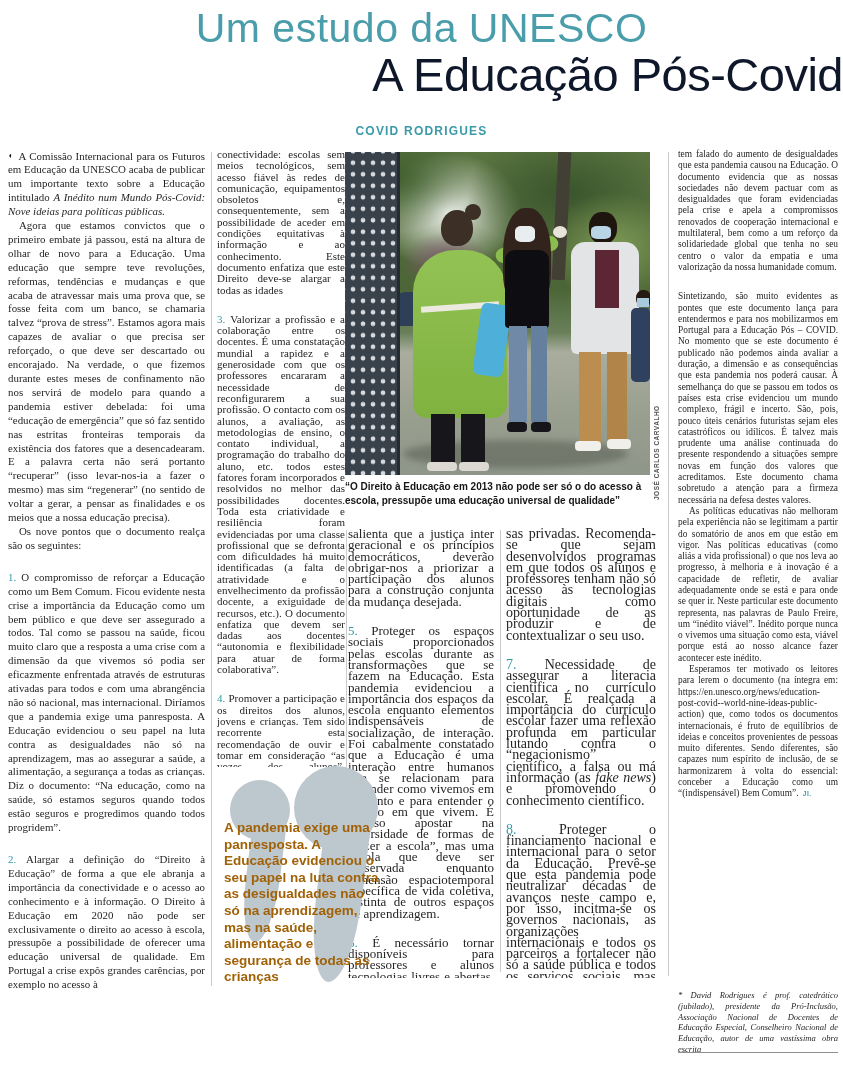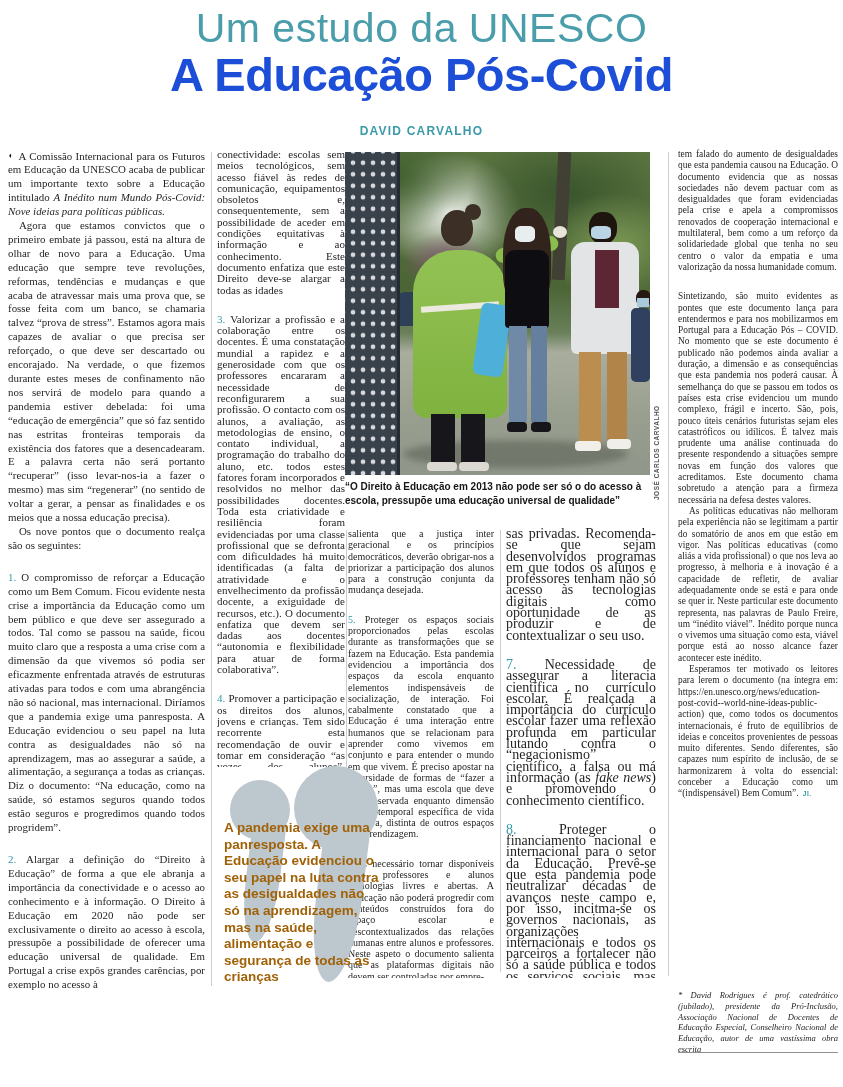--- a/index.html
+++ b/index.html
@@ -2,29 +2,29 @@
 <html lang="pt"><head>
 <meta charset="utf-8">
 <style>
   html,body{margin:0;padding:0;background:#ffffff;}
   .page{position:relative;width:843px;height:1087px;background:#fff;overflow:hidden;
         font-family:"Liberation Serif",serif;color:#1f1f1f;}
   
   .header{position:absolute;top:0;left:0;width:100%;text-align:center;}
   .kicker{margin-top:6px;font-family:"Liberation Sans",sans-serif;font-weight:400;
           font-size:41px;line-height:44px;color:#4a9daa;letter-spacing:.5px;}
-  .title{font-family:"Liberation Sans",sans-serif;font-weight:700;font-size:47px;
-         line-height:50px;color:#1d4ed8;letter-spacing:-.5px;}
+  .title{font-family:"Liberation Sans",sans-serif;font-weight:400;font-size:47px;
+         line-height:50px;color:#0f172a;letter-spacing:-.5px;text-align:right;}
   .author{margin-top:24px;font-family:"Liberation Sans",sans-serif;font-weight:700;
           font-size:12px;color:#3a9aa8;letter-spacing:1.2px;}
   
   .col{position:absolute;text-align:justify;overflow:hidden;hyphens:auto;-webkit-hyphens:auto;}
   .c1{left:8px;top:149px;width:197px;height:842px;font-size:10.9px;line-height:13.9px;}
   .c2{left:217px;top:149px;width:128px;height:618px;font-size:11px;line-height:11.3px;}
-  .c3{left:348px;top:528px;width:146px;height:450px;font-size:10px;line-height:11.3px;}
+  .c3{left:348px;top:528px;width:146px;height:450px;font-size:13px;line-height:11.3px;}
   .c4{left:506px;top:528px;width:150px;height:450px;font-size:14px;line-height:11.3px;}
   .c5{left:678px;top:149px;width:160px;height:838px;font-size:9.4px;line-height:11.3px;}
   .col p{margin:0;}
   .col p.gap{margin-top:18px;}
   .col p.ind{text-indent:11px;}
   .pnum{color:#2f9aa8;}
   .it{font-style:italic;}
   .leadmark{color:#111;font-size:8px;vertical-align:1.5px;margin-right:3px;}
   .endmark{color:#2f9aa8;font-weight:bold;font-family:"Liberation Sans",sans-serif;
            font-size:6.5px;letter-spacing:.5px;margin-left:2px;}
@@ -111,21 +111,21 @@
              border-radius:0 0 100% 100%/0 0 100% 100%;transform:skewX(-7deg);}
 </style>
 </head>
 <body>
 
 <div class="page">
 
   <div class="header">
     <div class="kicker">Um estudo da UNESCO</div>
     <div class="title">A Educação Pós-Covid</div>
-    <div class="author">DAVID CARVALHO</div>
+    <div class="author">COVID RODRIGUES</div>
   </div>
 
   <div class="vdiv d1"></div>
   <div class="vdiv d2"></div>
   <div class="vdiv d3"></div>
   <div class="vdiv d4"></div>
 
   <div class="col c1">
       <p class=""><span class="leadmark">◖ </span><span>A Comissão Internacional para os Futuros em Educação da UNESCO acaba de publicar um importante texto sobre a Educação intitulado </span><span class="it">A Inédito num Mundo Pós-Covid: Nove ideias para políticas públicas.</span></p>
       <p class="ind"><span>Agora que estamos convictos que o primeiro embate já passou, está na altura de olhar de novo para a Educação. Uma educação que sempre teve revoluções, reformas, tendências e mudanças e que acaba de atravessar mais uma prova que, se fosse feita com um banco, se chamaria talvez “prova de stress”. Estamos agora mais capazes de avaliar o que precisa ser reforçado, o que deve ser descartado ou encorajado. Na verdade, o que fizemos durante estes meses de confinamento não nos servirá de modelo para quando a pandemia estiver debelada: foi uma “educação de emergência” que só faz sentido nas estritas fronteiras temporais da existência dos fatores que a desencadearam. E a palavra certa não será portanto “recuperar” (isso levar-nos-ia a fazer o mesmo) mas sim “regenerar” (no sentido de voltar a gerar, a pensar as finalidades e os meios que a nossa educação precisa).</span></p>

